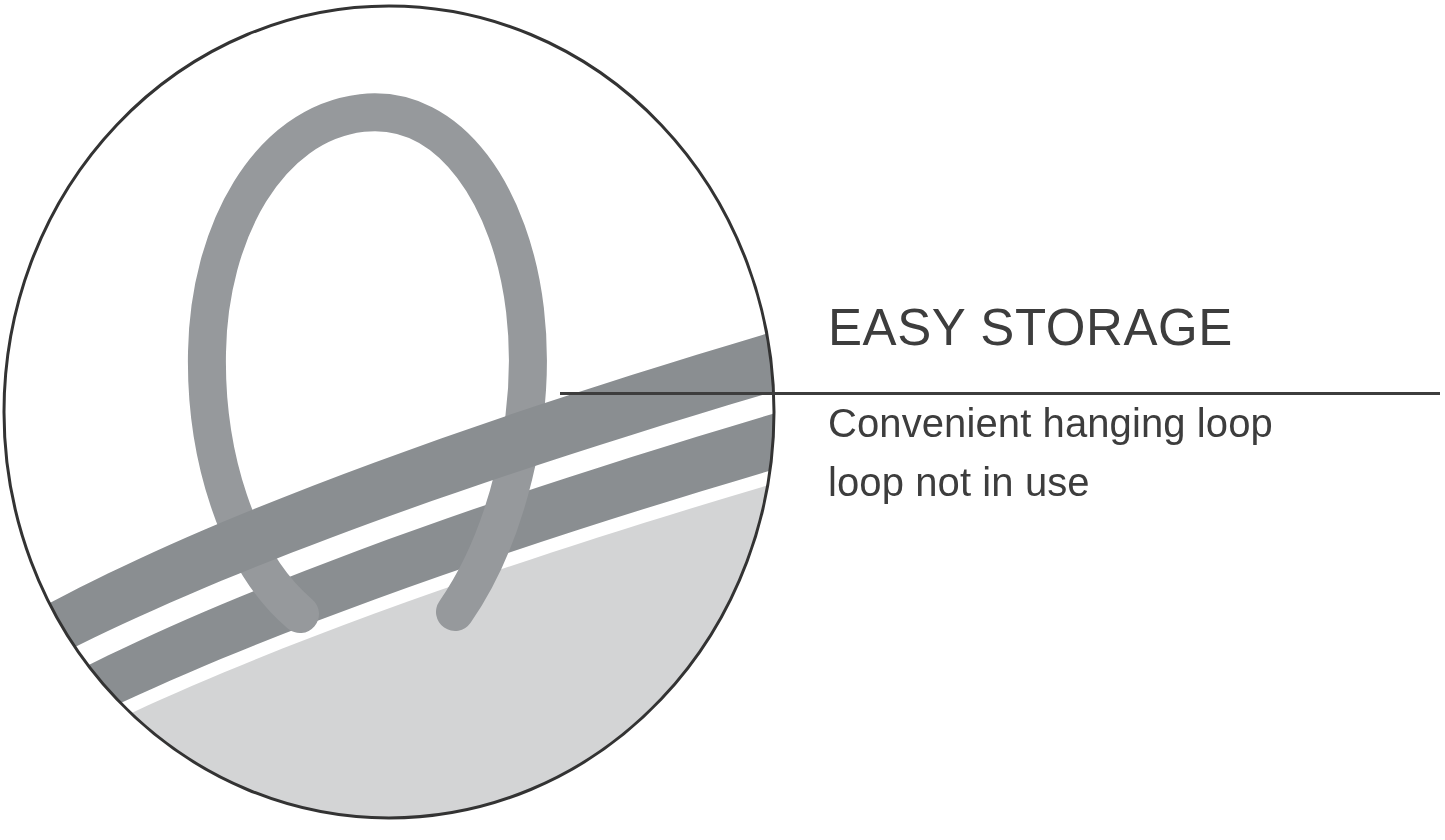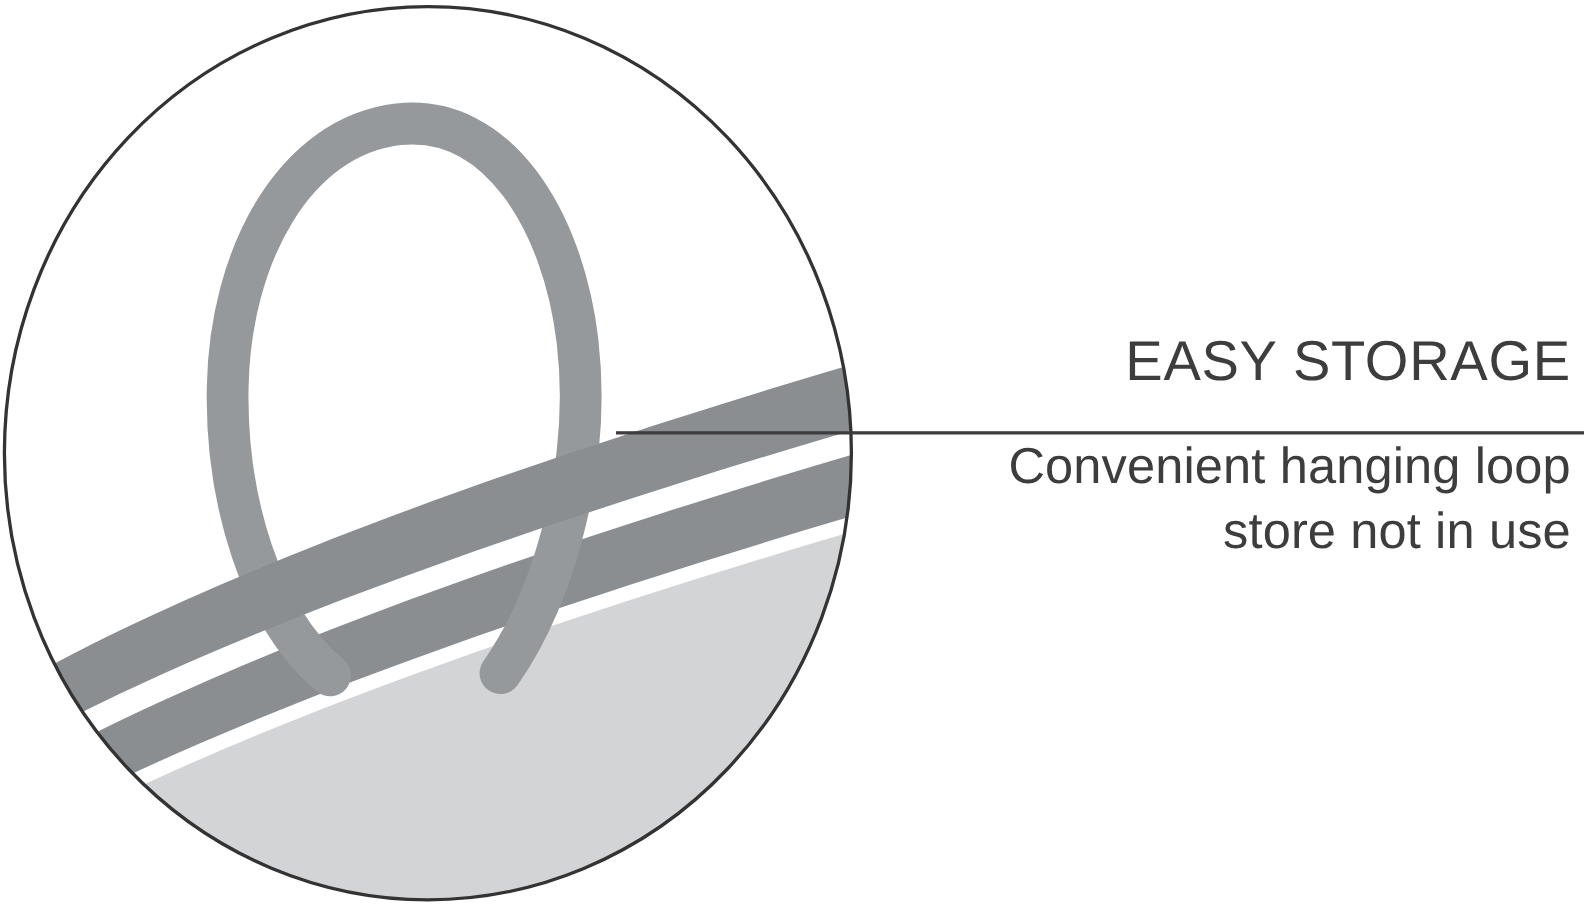--- a/index.html
+++ b/index.html
@@ -27,36 +27,35 @@
     width: 800px;
     height: 840px;
   }
 
   
   #callout {
     position: absolute;
     left: 828px;
     top: 300px;
     width: 600px;
-    text-align: right;
   }
   #callout-title {
     font-size: 51px;
     line-height: 56px;
     font-weight: 400;
     letter-spacing: 0.6px;
     color: #3d3d3d;
     white-space: nowrap;
     margin: 0;
     padding: 0 0 12px 0;
   }
   #callout-body {
     margin: 0;
     padding: 26px 0 0 0;
-    font-size: 46px;
+    font-size: 40px;
     line-height: 59px;
     font-weight: 400;
     color: #3d3d3d;
     letter-spacing: 0.1px;
     max-width: 600px;
   }
   #callout-body .line {
     display: block;
     white-space: nowrap;
   }
@@ -117,17 +116,17 @@
     <ellipse cx="389" cy="412" rx="385" ry="406" fill="none" stroke="#333333" stroke-width="3"></ellipse>
   </svg>
 
   <div id="divider"></div>
 
   <div id="callout">
     <h1 id="callout-title">EASY STORAGE</h1>
 
     <p id="callout-body">
       <span class="line">Convenient hanging loop</span>
-      <span class="line">store not in use</span>
+      <span class="line">loop not in use</span>
     </p>
   </div>
 
 </div>
 
 </body></html>

